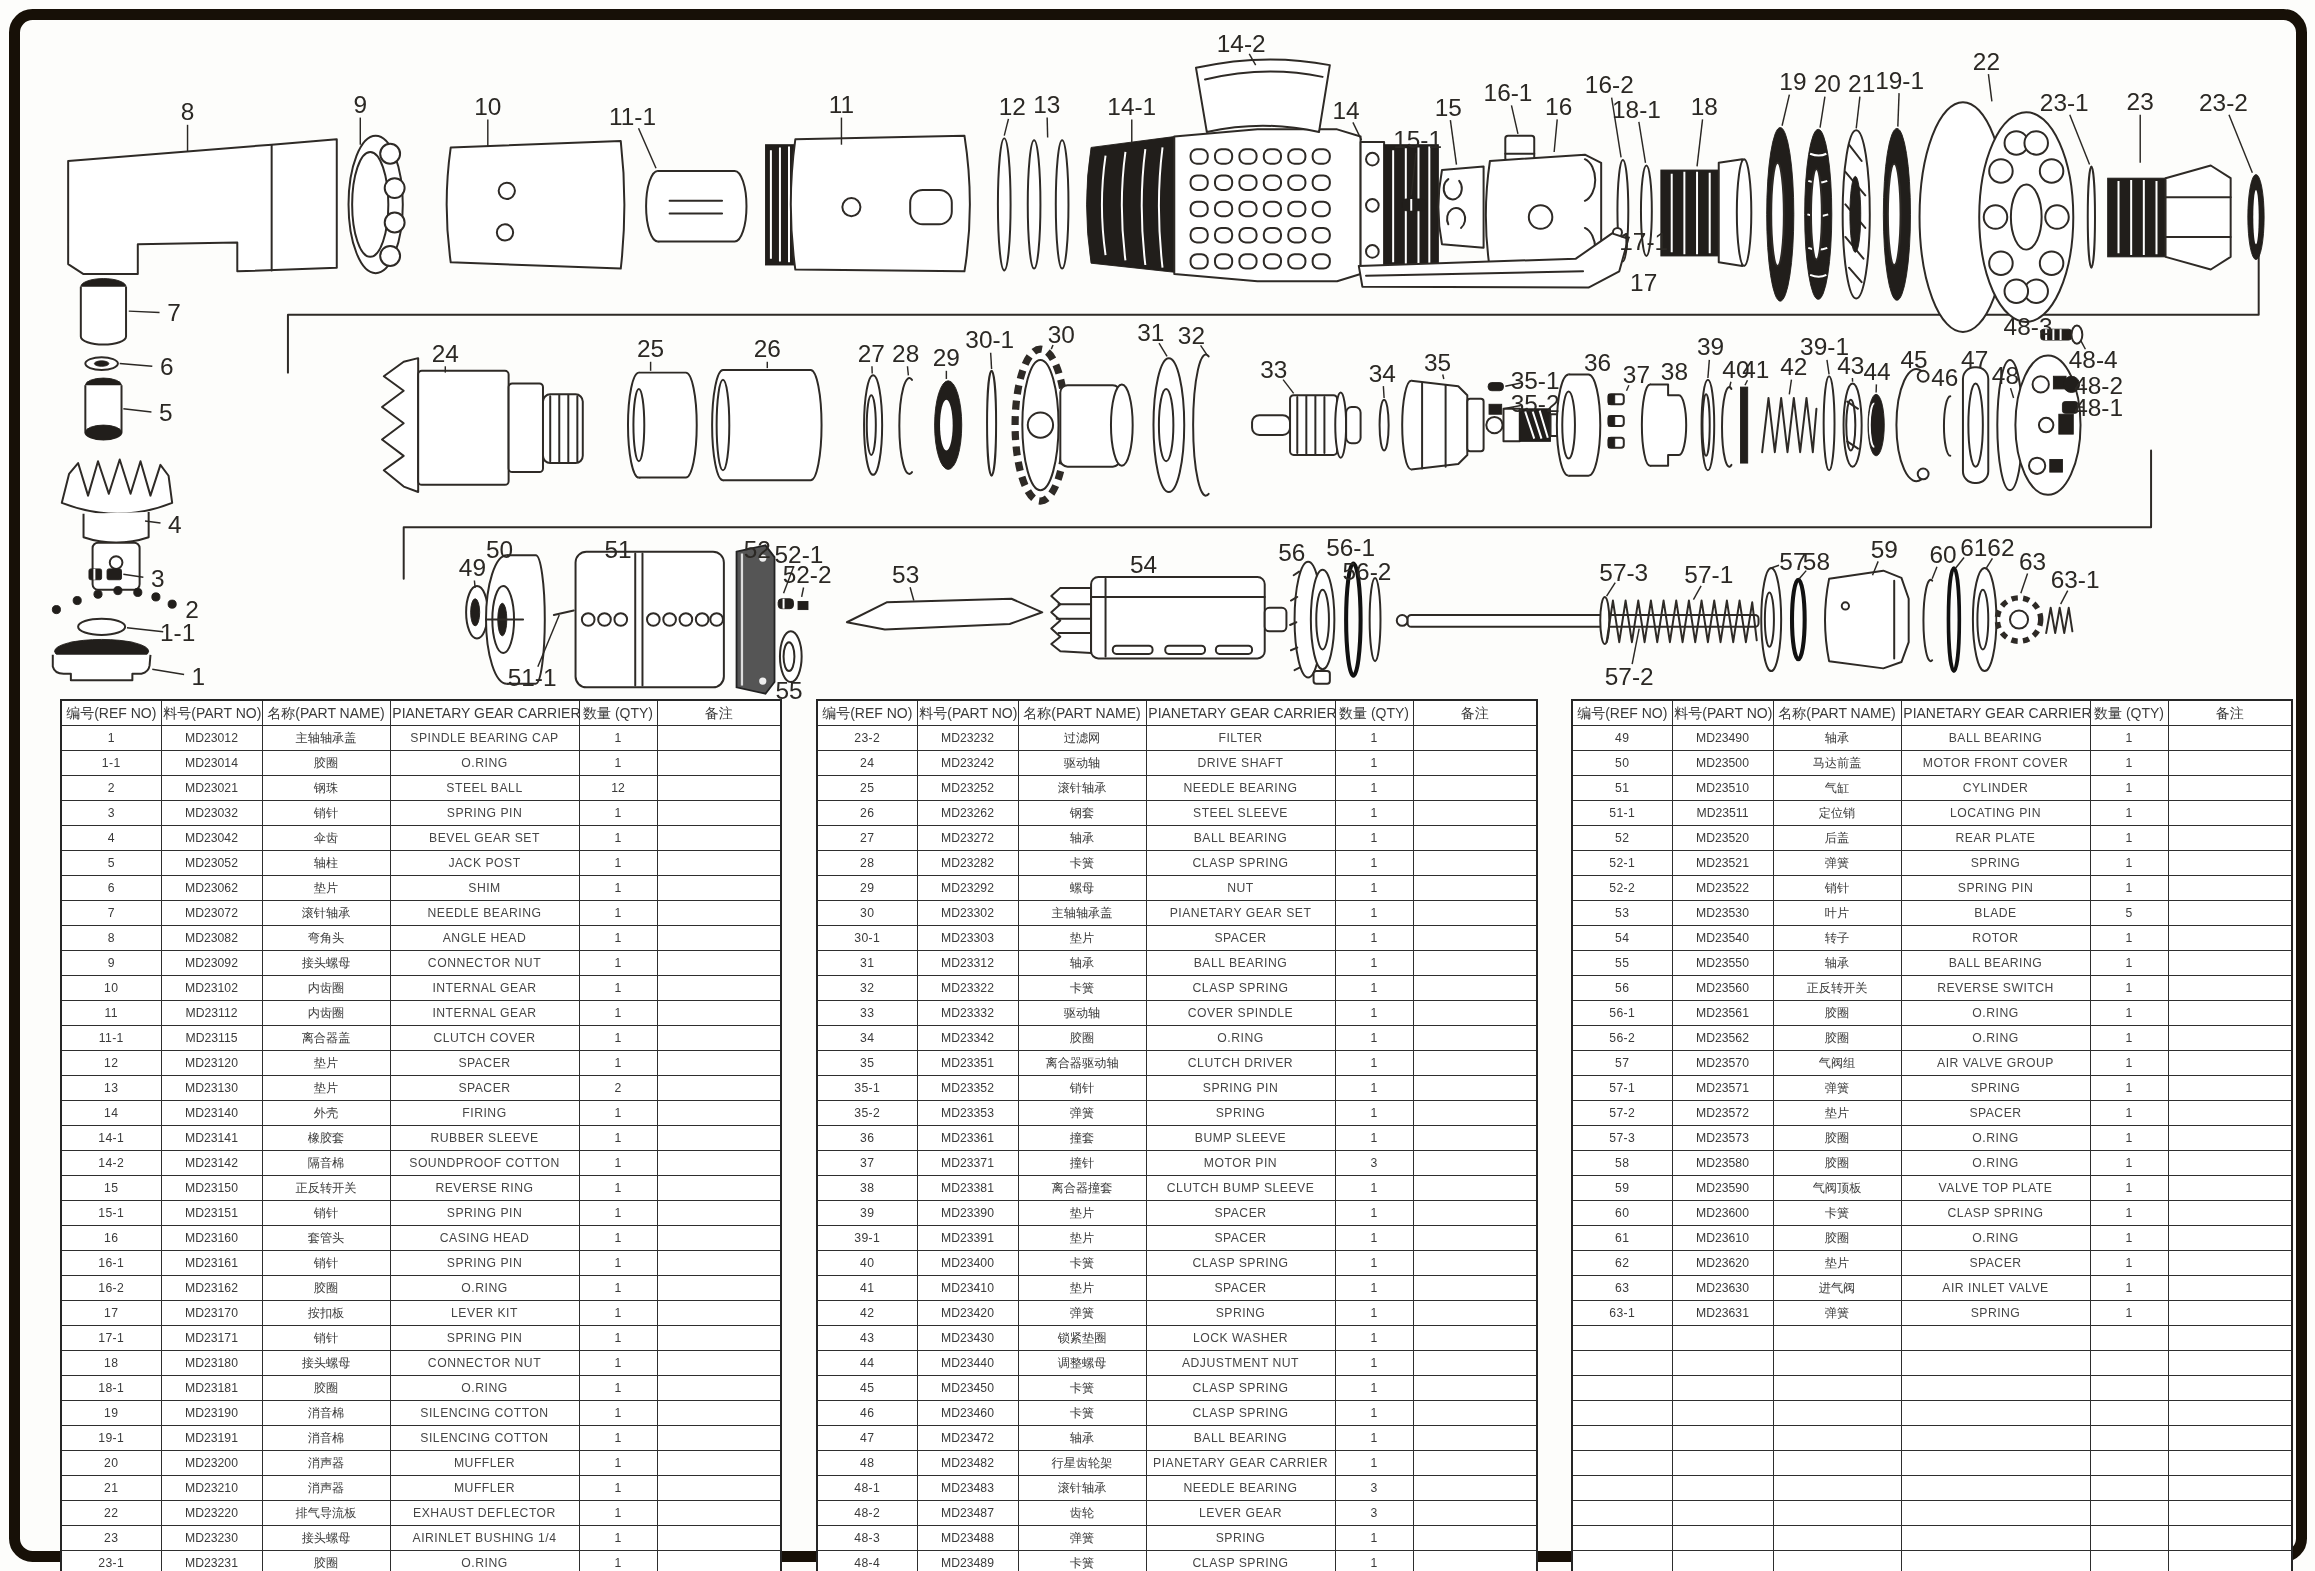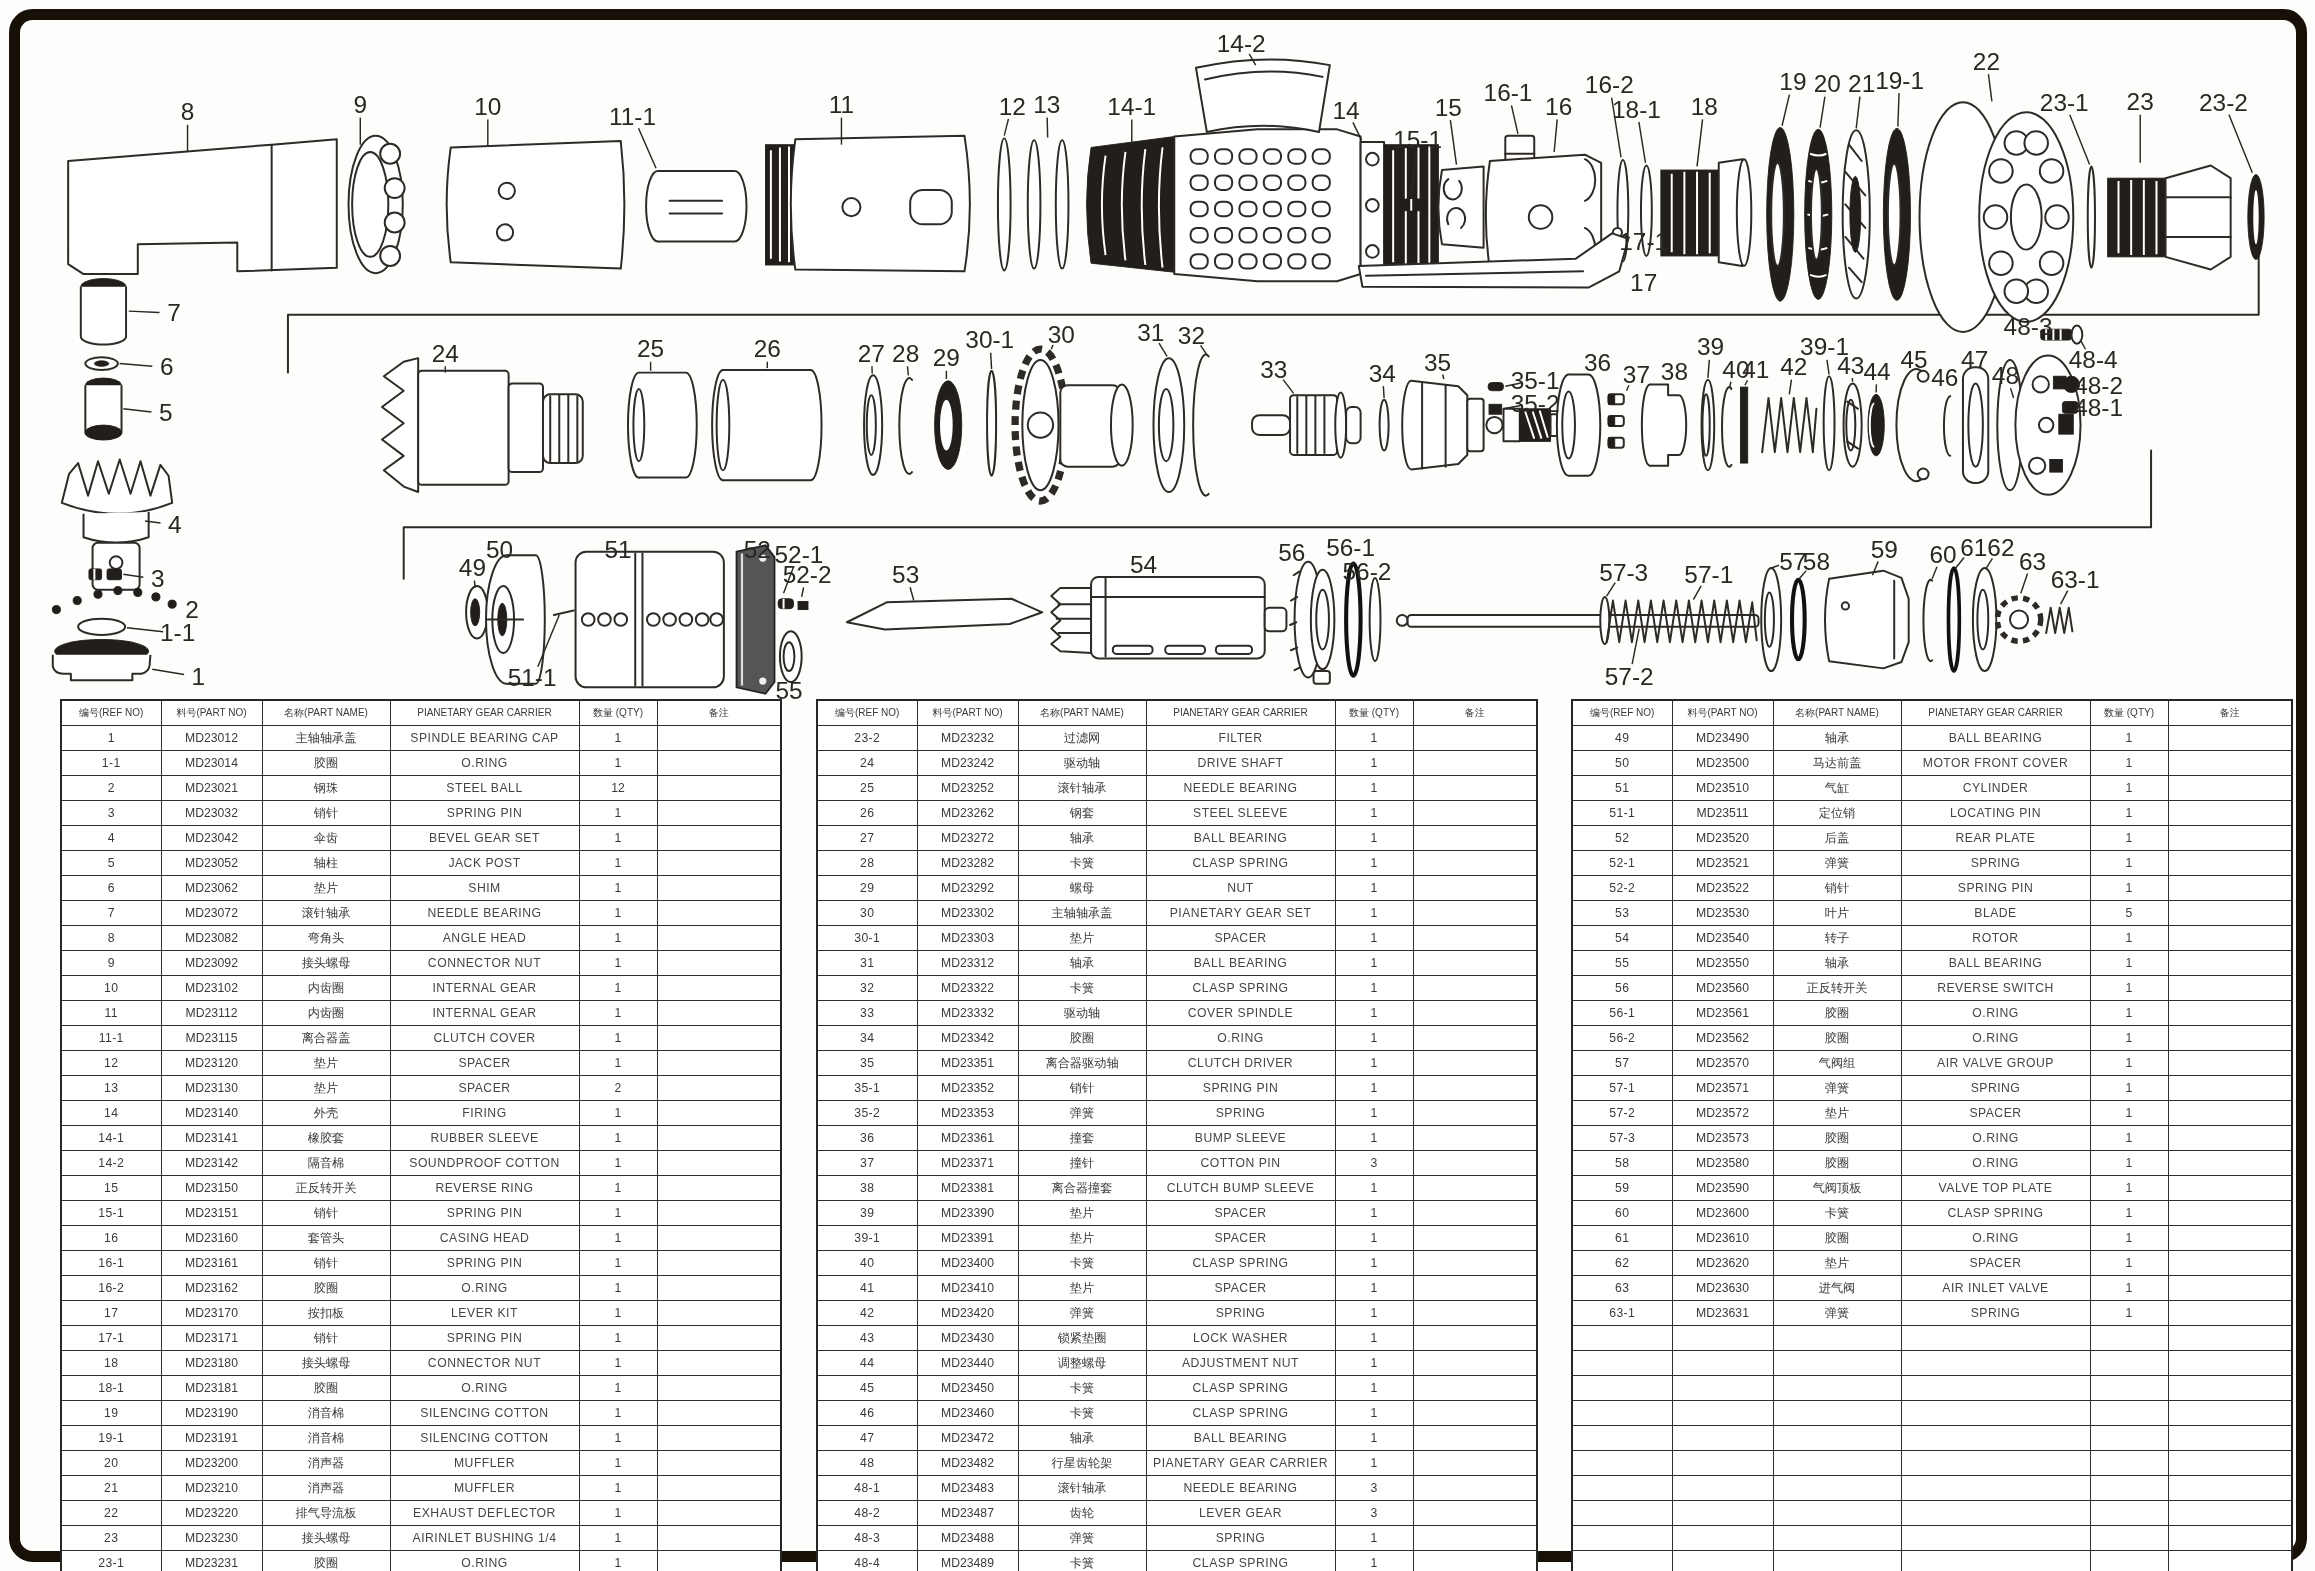--- a/index.html
+++ b/index.html
@@ -12,21 +12,21 @@
   .sf{fill:#ffffff;stroke:#2e2a26;stroke-width:2.2;stroke-linejoin:round;}
   .k{fill:#211e1b;stroke:#211e1b;stroke-width:1;}
   .w{fill:none;stroke:#ffffff;stroke-width:2.2;}
   .lead{stroke:#2b2824;stroke-width:1.6;}
   .callout{fill:#2b2824;font-size:27px;text-anchor:middle;font-family:"Liberation Sans","DejaVu Sans",sans-serif;}
   .tblwrap{position:absolute;top:699px;}
   table.parts{border-collapse:collapse;table-layout:fixed;width:719px;color:#3a3a3a;
               border:2.4px solid #262626;background:#fff;}
   table.parts th, table.parts td{border:1.2px solid #2e2e2e;height:24px;text-align:center;
               overflow:hidden;white-space:nowrap;padding:0 1.8px;font-weight:400;font-size:12.2px;line-height:1;}
-  table.parts th{font-size:10px;margin-left:48px;}
+  table.parts th{font-size:14px;margin-left:48px;}
   td.c3{font-size:12.7px;}
   td.c4{letter-spacing:0.5px;font-size:11.8px;color:#454545;}
   td.c1{letter-spacing:0.4px;}
 </style>
 </head>
 <body>
 
 <div class="page">
   <div class="frame"></div>
 
@@ -1067,21 +1067,21 @@
               <td class="c2">MD23361</td>
               <td class="c3">撞套</td>
               <td class="c4">BUMP SLEEVE</td>
               <td class="c5">1</td>
               <td class="c6"></td>
             </tr>
             <tr>
               <td class="c1">37</td>
               <td class="c2">MD23371</td>
               <td class="c3">撞针</td>
-              <td class="c4">COTTON PIN</td>
+              <td class="c4">MOTOR PIN</td>
               <td class="c5">3</td>
               <td class="c6"></td>
             </tr>
             <tr>
               <td class="c1">38</td>
               <td class="c2">MD23381</td>
               <td class="c3">离合器撞套</td>
               <td class="c4">CLUTCH BUMP SLEEVE</td>
               <td class="c5">1</td>
               <td class="c6"></td>

